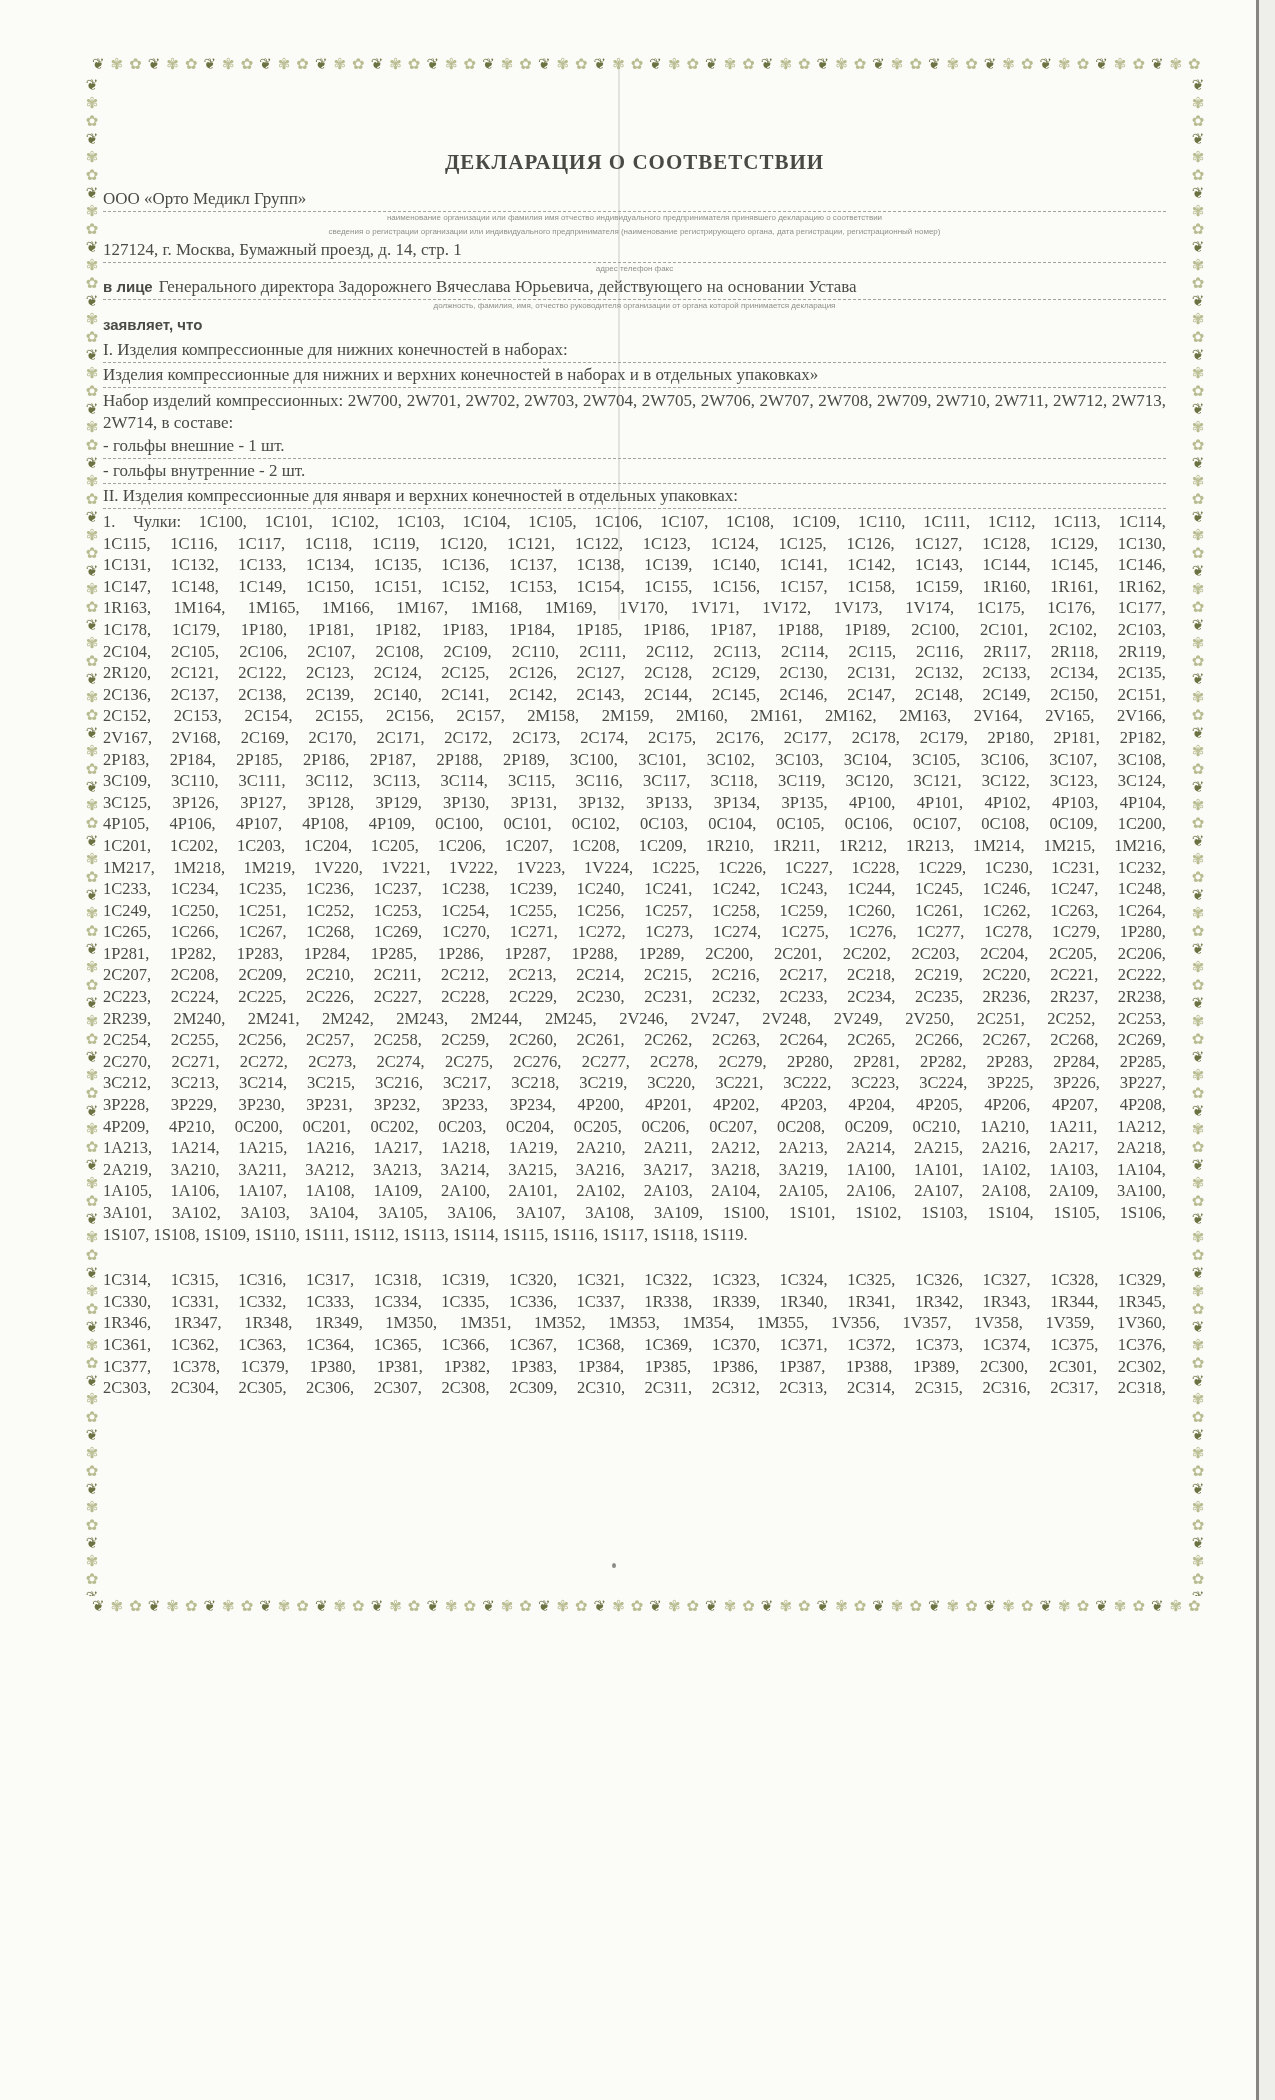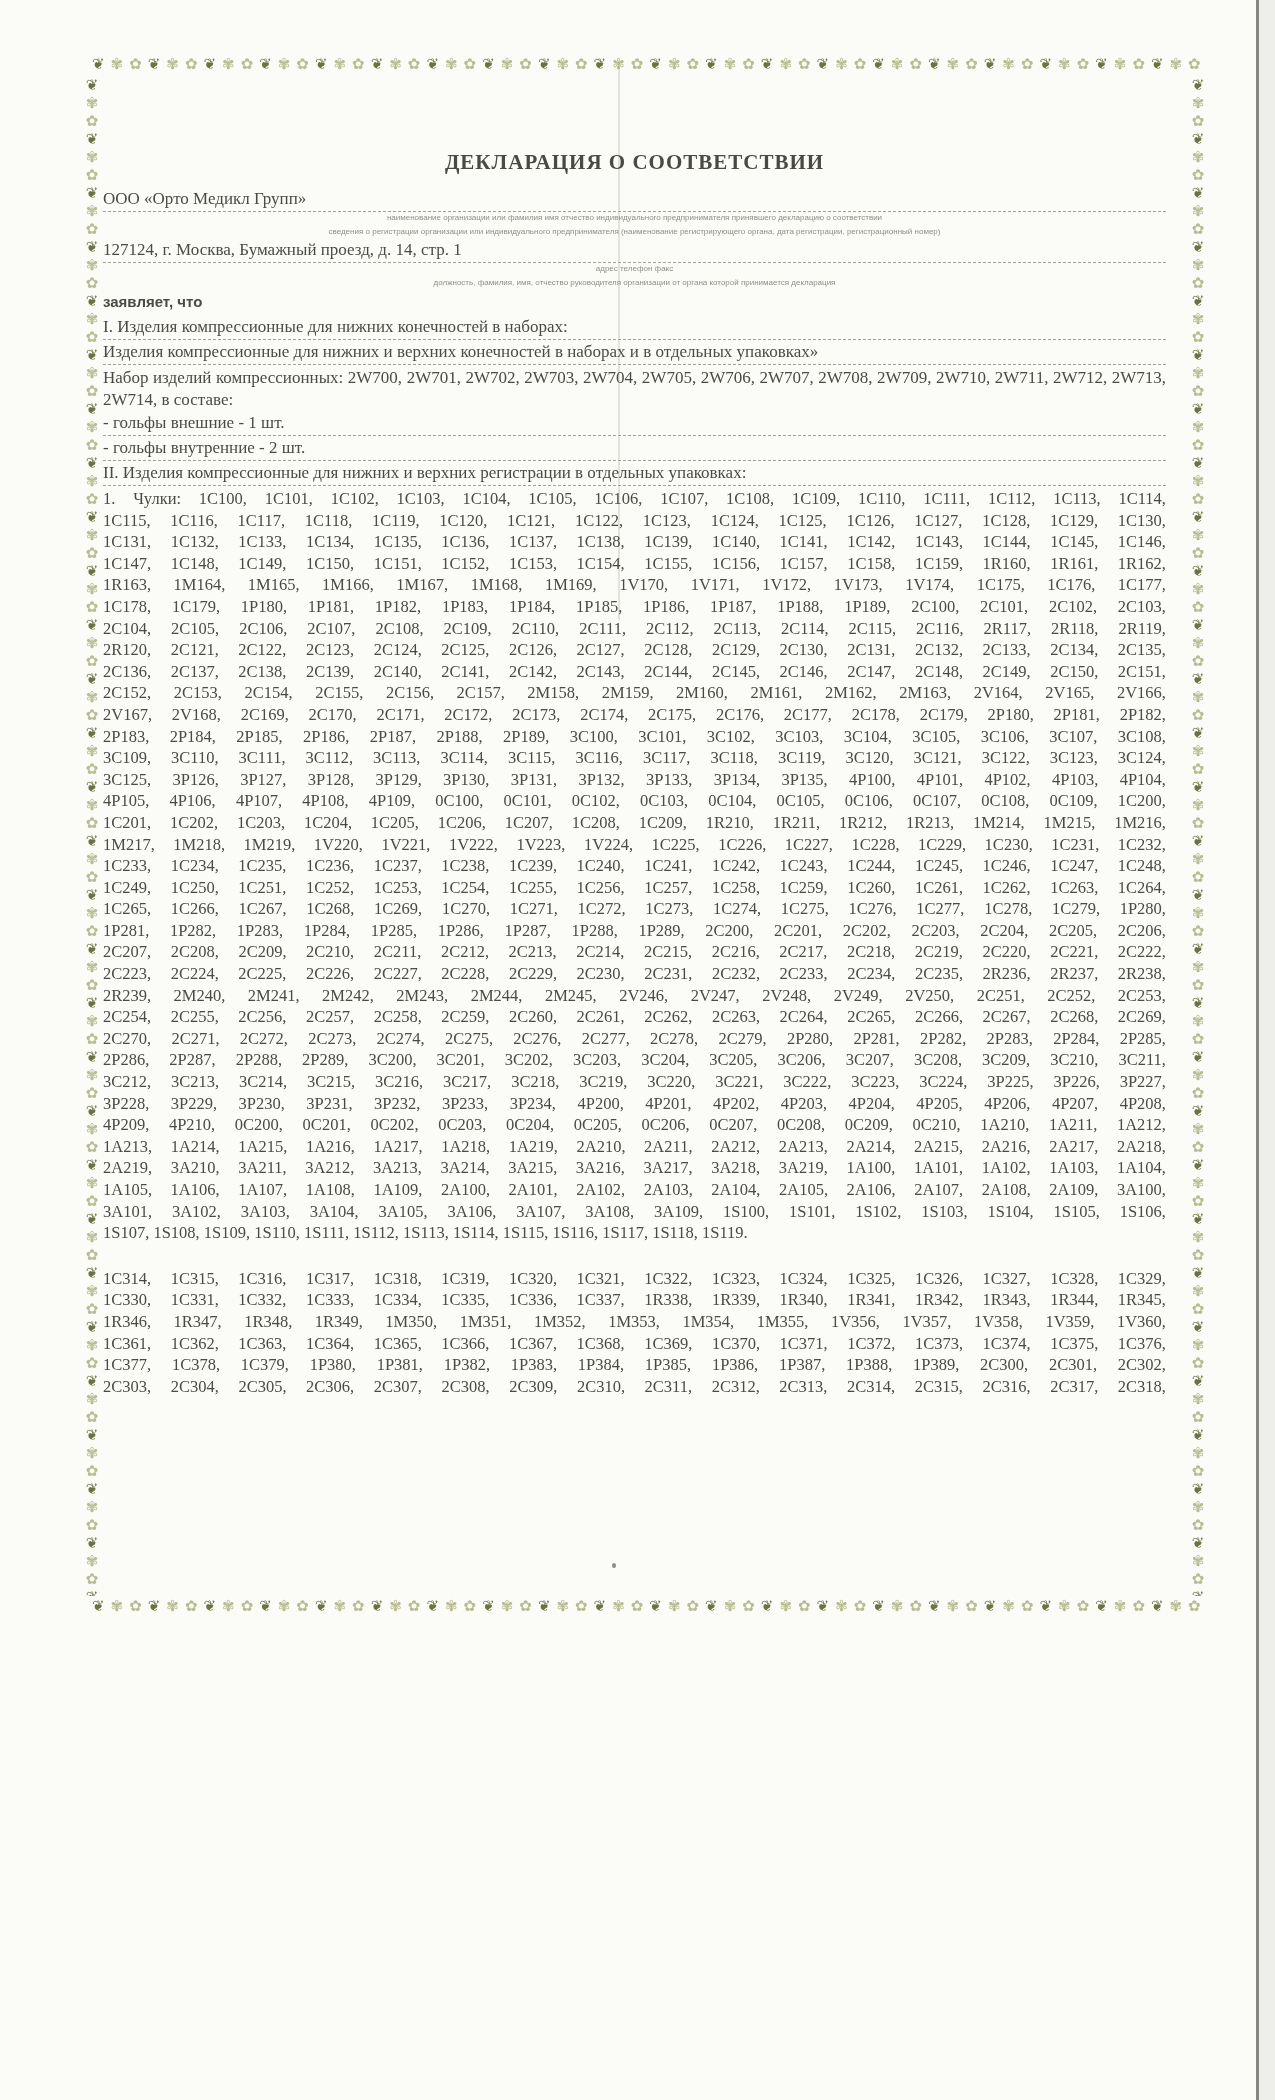--- a/index.html
+++ b/index.html
@@ -245,20 +245,25 @@
 
     <div class="frow">
       <div class="frow-line">
         <span>127124, г. Москва, Бумажный проезд, д. 14, стр. 1</span>
         <span class="fill"></span>
       </div>
       <div class="fcaption">адрес телефон факс</div>
     </div>
 
     <div class="frow">
+      <div class="frow-line">
+        <span class="bold-sans prefix">в лице</span>
+        <span>Генерального директора Задорожнего Вячеслава Юрьевича, действующего на основании Устава</span>
+        <span class="fill"></span>
+      </div>
       <div class="fcaption">должность, фамилия, имя, отчество руководителя организации от органа которой принимается декларация</div>
     </div>
 
     <div class="declares bold-sans">заявляет, что</div>
 
     <div class="frow">
       <div class="frow-line">
         <span>I. Изделия компрессионные для нижних конечностей в наборах:</span>
         <span class="fill"></span>
       </div>
@@ -282,21 +287,21 @@
 
     <div class="frow">
       <div class="frow-line">
         <span>- гольфы внутренние - 2 шт.</span>
         <span class="fill"></span>
       </div>
     </div>
 
     <div class="frow">
       <div class="frow-line">
-        <span>II. Изделия компрессионные для нижних и верхних регистрации в отдельных упаковках:</span>
+        <span>II. Изделия компрессионные для января и верхних конечностей в отдельных упаковках:</span>
         <span class="fill"></span>
       </div>
     </div>
 
     <div class="codes">
         <div class="code-line">1. Чулки: 1C100, 1C101, 1C102, 1C103, 1C104, 1C105, 1C106, 1C107, 1C108, 1C109, 1C110, 1C111, 1C112, 1C113, 1C114,</div>
         <div class="code-line">1C115, 1C116, 1C117, 1C118, 1C119, 1C120, 1C121, 1C122, 1C123, 1C124, 1C125, 1C126, 1C127, 1C128, 1C129, 1C130,</div>
         <div class="code-line">1C131, 1C132, 1C133, 1C134, 1C135, 1C136, 1C137, 1C138, 1C139, 1C140, 1C141, 1C142, 1C143, 1C144, 1C145, 1C146,</div>
         <div class="code-line">1C147, 1C148, 1C149, 1C150, 1C151, 1C152, 1C153, 1C154, 1C155, 1C156, 1C157, 1C158, 1C159, 1R160, 1R161, 1R162,</div>
         <div class="code-line">1R163, 1M164, 1M165, 1M166, 1M167, 1M168, 1M169, 1V170, 1V171, 1V172, 1V173, 1V174, 1C175, 1C176, 1C177,</div>
@@ -314,21 +319,20 @@
         <div class="code-line">1M217, 1M218, 1M219, 1V220, 1V221, 1V222, 1V223, 1V224, 1C225, 1C226, 1C227, 1C228, 1C229, 1C230, 1C231, 1C232,</div>
         <div class="code-line">1C233, 1C234, 1C235, 1C236, 1C237, 1C238, 1C239, 1C240, 1C241, 1C242, 1C243, 1C244, 1C245, 1C246, 1C247, 1C248,</div>
         <div class="code-line">1C249, 1C250, 1C251, 1C252, 1C253, 1C254, 1C255, 1C256, 1C257, 1C258, 1C259, 1C260, 1C261, 1C262, 1C263, 1C264,</div>
         <div class="code-line">1C265, 1C266, 1C267, 1C268, 1C269, 1C270, 1C271, 1C272, 1C273, 1C274, 1C275, 1C276, 1C277, 1C278, 1C279, 1P280,</div>
         <div class="code-line">1P281, 1P282, 1P283, 1P284, 1P285, 1P286, 1P287, 1P288, 1P289, 2C200, 2C201, 2C202, 2C203, 2C204, 2C205, 2C206,</div>
         <div class="code-line">2C207, 2C208, 2C209, 2C210, 2C211, 2C212, 2C213, 2C214, 2C215, 2C216, 2C217, 2C218, 2C219, 2C220, 2C221, 2C222,</div>
         <div class="code-line">2C223, 2C224, 2C225, 2C226, 2C227, 2C228, 2C229, 2C230, 2C231, 2C232, 2C233, 2C234, 2C235, 2R236, 2R237, 2R238,</div>
         <div class="code-line">2R239, 2M240, 2M241, 2M242, 2M243, 2M244, 2M245, 2V246, 2V247, 2V248, 2V249, 2V250, 2C251, 2C252, 2C253,</div>
         <div class="code-line">2C254, 2C255, 2C256, 2C257, 2C258, 2C259, 2C260, 2C261, 2C262, 2C263, 2C264, 2C265, 2C266, 2C267, 2C268, 2C269,</div>
         <div class="code-line">2C270, 2C271, 2C272, 2C273, 2C274, 2C275, 2C276, 2C277, 2C278, 2C279, 2P280, 2P281, 2P282, 2P283, 2P284, 2P285,</div>
-        <div class="code-line">2P286, 2P287, 2P288, 2P289, 3C200, 3C201, 3C202, 3C203, 3C204, 3C205, 3C206, 3C207, 3C208, 3C209, 3C210, 3C211,</div>
         <div class="code-line">3C212, 3C213, 3C214, 3C215, 3C216, 3C217, 3C218, 3C219, 3C220, 3C221, 3C222, 3C223, 3C224, 3P225, 3P226, 3P227,</div>
         <div class="code-line">3P228, 3P229, 3P230, 3P231, 3P232, 3P233, 3P234, 4P200, 4P201, 4P202, 4P203, 4P204, 4P205, 4P206, 4P207, 4P208,</div>
         <div class="code-line">4P209, 4P210, 0C200, 0C201, 0C202, 0C203, 0C204, 0C205, 0C206, 0C207, 0C208, 0C209, 0C210, 1A210, 1A211, 1A212,</div>
         <div class="code-line">1A213, 1A214, 1A215, 1A216, 1A217, 1A218, 1A219, 2A210, 2A211, 2A212, 2A213, 2A214, 2A215, 2A216, 2A217, 2A218,</div>
         <div class="code-line">2A219, 3A210, 3A211, 3A212, 3A213, 3A214, 3A215, 3A216, 3A217, 3A218, 3A219, 1A100, 1A101, 1A102, 1A103, 1A104,</div>
         <div class="code-line">1A105, 1A106, 1A107, 1A108, 1A109, 2A100, 2A101, 2A102, 2A103, 2A104, 2A105, 2A106, 2A107, 2A108, 2A109, 3A100,</div>
         <div class="code-line">3A101, 3A102, 3A103, 3A104, 3A105, 3A106, 3A107, 3A108, 3A109, 1S100, 1S101, 1S102, 1S103, 1S104, 1S105, 1S106,</div>
         <div class="code-line flush">1S107, 1S108, 1S109, 1S110, 1S111, 1S112, 1S113, 1S114, 1S115, 1S116, 1S117, 1S118, 1S119.</div>
       </div>
 

